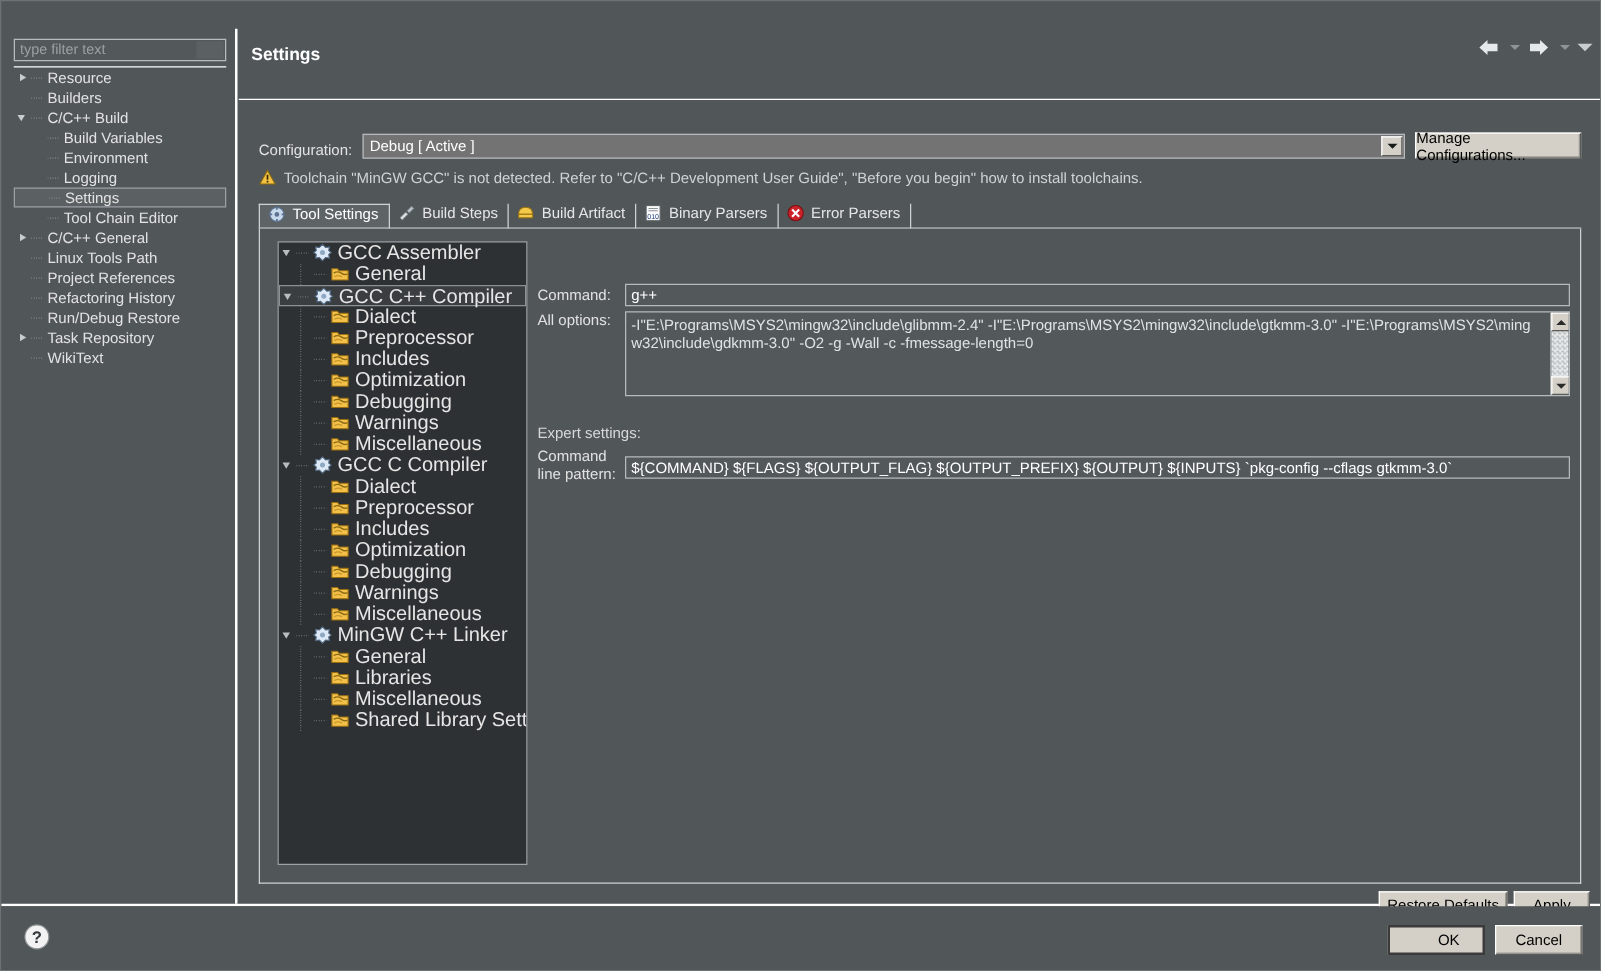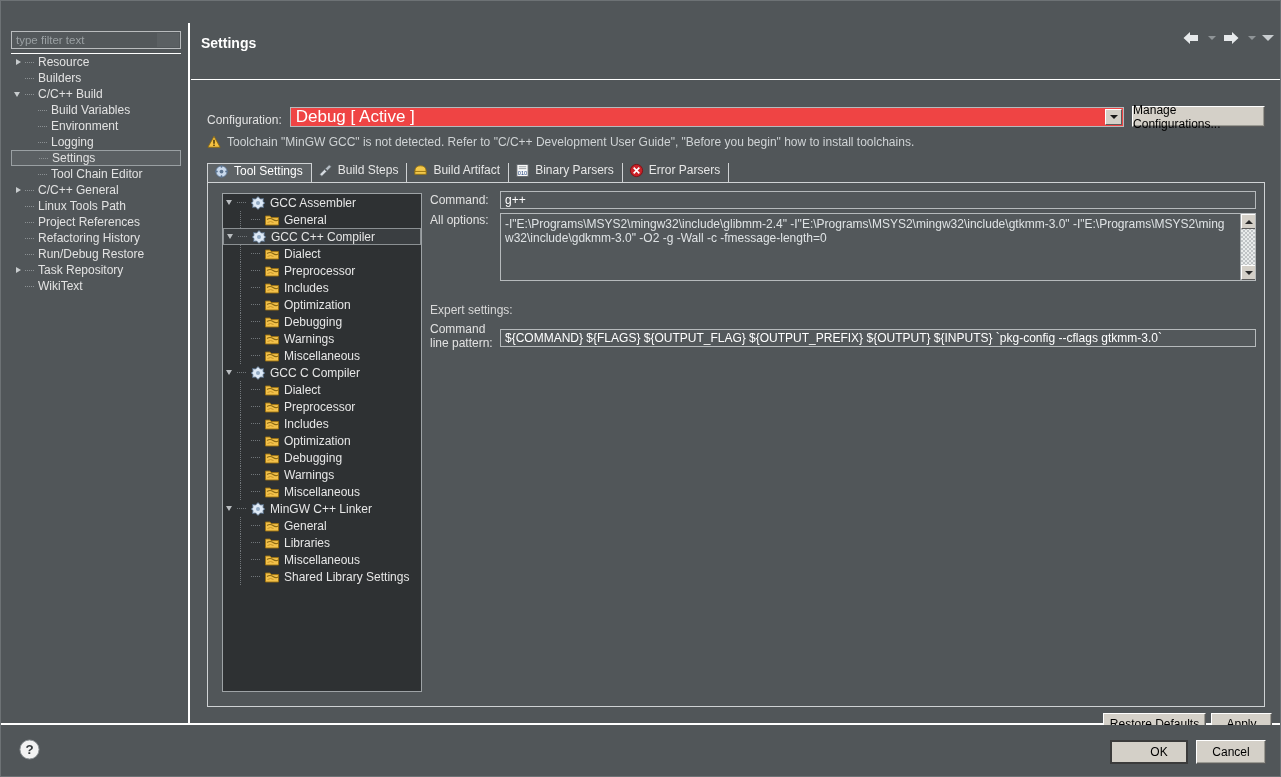--- a/index.html
+++ b/index.html
@@ -169,24 +169,24 @@
   
   .content {
     position: absolute; left: 8px; top: 58px; width: 1073px; height: 630px;
   }
   .cfg-row {
     position: absolute; left: 8px; top: 22px; width: 1058px; height: 24px;
     display: flex; align-items: flex-end;
   }
   .cfg-label { font-size: 12px; color: #e2e2e2; margin-right: 8px; }
   .combo {
-    width: 835px; height: 20px; background: #ef4444;
+    width: 835px; height: 20px; background: #737373;
     border: 1px solid #b6babc; box-sizing: border-box;
     display: flex; align-items: center; position: relative;
-    padding-left: 5px; font-size: 17px; color: #ffffff;
+    padding-left: 5px; font-size: 12px; color: #ffffff;
   }
   .combo-arrow {
     position: absolute; right: 1px; top: 1px; width: 17px; height: 16px;
     background: #d4d0c8;
     border: 1px solid #ffffff;
     border-right-color: #5b5b5b; border-bottom-color: #5b5b5b;
     box-sizing: border-box;
     display: flex; align-items: center; justify-content: center;
   }
   .combo-arrow::after {
@@ -242,22 +242,22 @@
     box-sizing: border-box; background: #515659;
   }
   .tool-tree {
     position: absolute; left: 14px; top: 10px; width: 200px; height: 499px;
     background: #2e3133;
     border: 1px solid #9ea3a6;
     box-sizing: border-box;
     overflow: hidden;
   }
   .ttrow {
-    height: 17px; display: flex; align-items: center;
-    font-size: 12px; color: #e6e6e6; white-space: nowrap;
+    height: 17px; display: flex; 
+    font-size: 16px; color: #e6e6e6; white-space: nowrap;
     position: relative; box-sizing: border-box;
   }
   .ttrow.sel {
     background: #3a3e41; border: 1px solid #8b9093;
   }
   .tt-arrow { width: 14px; flex: 0 0 14px; position: relative; height: 17px; }
   .tt-arrow.open::before {
     content: ""; position: absolute; left: 3px; top: 6px;
     border-top: 5px solid #b9bdc0;
     border-left: 3.5px solid transparent;
@@ -801,21 +801,21 @@
                 <path d="M1.5 4 H6 L7.2 5.6 H14.5 V13 H1.5 Z" fill="#f3c14a" stroke="#9a6f10" stroke-width="0.9"></path>
                 <path d="M3 7.5 Q6 5.5 9 7.5 Q12 9.5 14 8" stroke="#8c6a14" stroke-width="1.1" fill="none"></path>
                 <path d="M3.5 10.5 Q6.5 8.5 9.5 10.5" stroke="#c9972a" stroke-width="1" fill="none"></path>
               </svg>
               <span>Shared Library Settings</span>
             </div>
           </div>
 
         <div class="form">
 
-          <div class="frow" style="align-items:center;">
+          <div class="frow" style="align-items:center;margin-top:36px;">
             <div class="flabel">Command:</div>
             <div class="textfield" style="width:770px;">g++</div>
           </div>
 
           <div class="frow" style="margin-top:4px;">
             <div class="flabel">All options:</div>
             <div class="textarea" style="width:770px;height:68px;">
               <span style="display:block;padding-right:18px;">-I"E:\Programs\MSYS2\mingw32\include\glibmm-2.4" -I"E:\Programs\MSYS2\mingw32\include\gtkmm-3.0" -I"E:\Programs\MSYS2\mingw32\include\gdkmm-3.0" -O2 -g -Wall -c -fmessage-length=0</span>
               <div class="scroll-track">
                 <div class="scroll-btn up"></div>

